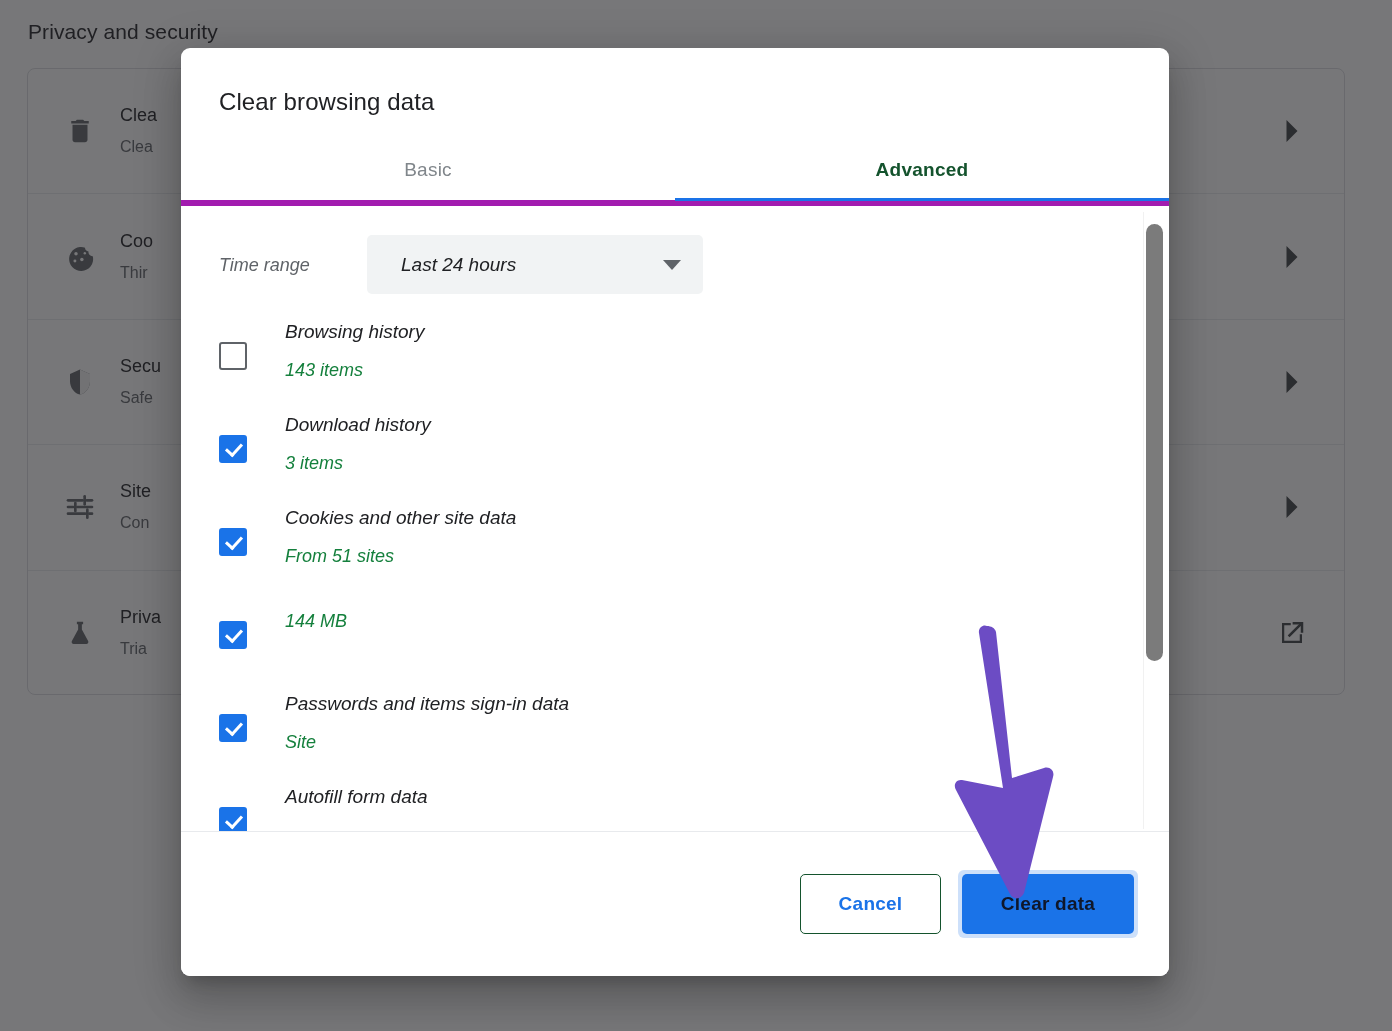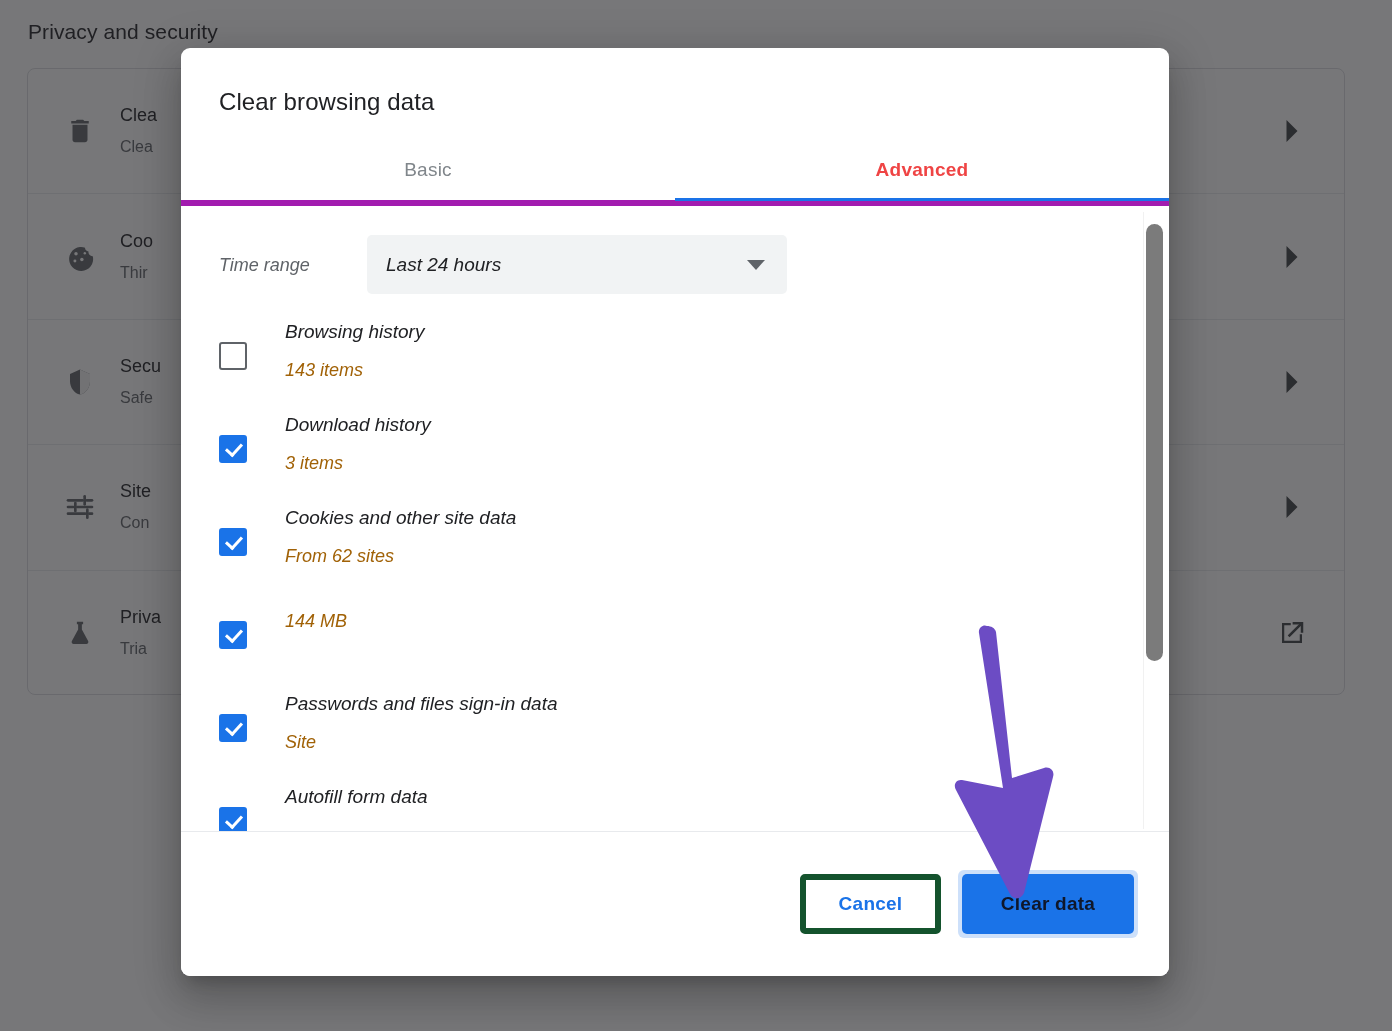--- a/index.html
+++ b/index.html
@@ -136,21 +136,21 @@
     flex: 1 1 50%;
     text-align: center;
     font-size: 19px;
     line-height: 22px;
     padding: 12px 0 19px 0;
     color: #80868b;
     cursor: pointer;
     user-select: none;
     letter-spacing: .25px;
   }
-  .tab.active { color: #ef4444; font-weight: bold; }
+  .tab.active { color: #14532d; font-weight: bold; }
   #tab-indicator {
     position: absolute;
     bottom: -1px;
     left: 50%;
     width: 50%;
     height: 3px;
     background: #1a73e8;
   }
 
   
@@ -175,28 +175,28 @@
     padding: 29px 0 0 38px;
   }
   #timerange-label {
     font-size: 18px;
     color: #5f6368;
     width: 148px;
     min-width: 148px;
     line-height: 24px;
   }
   #timerange-select {
-    width: 420px;
+    width: 336px;
     height: 59px;
     background: #f1f3f4;
     border-radius: 5px;
     display: flex;
     align-items: center;
     justify-content: space-between;
-    padding: 0 22px 0 19px;
+    padding: 0 22px 0 34px;
     box-sizing: border-box;
     cursor: pointer;
   }
   #timerange-value {
     font-size: 19px;
     color: #202124;
     line-height: 24px;
   }
   .caret {
     width: 0;
@@ -250,21 +250,21 @@
     margin-left: 38px;
     padding-top: 5px;
   }
   .cb-label {
     font-size: 19px;
     color: #202124;
     line-height: 28px;
   }
   .cb-sub {
     font-size: 18px;
-    color: #a16207;
+    color: #15803d;
     line-height: 28px;
     margin-top: 10px;
   }
 
   
   #scrollbar-track {
     position: absolute;
     right: 5px;
     top: 6px;
     width: 20px;
@@ -293,21 +293,21 @@
     justify-content: flex-end;
     padding-right: 31px;
     box-sizing: border-box;
     background: #ffffff;
   }
   #btn-cancel {
     height: 60px;
     min-width: 141px;
     padding: 0 24px;
     background: #ffffff;
-    border: 6px solid #14532d;
+    border: 1px solid #14532d;
     border-radius: 5px;
     color: #1a73e8;
     font-size: 19px;
     font-weight: bold;
     font-family: "Liberation Sans", sans-serif;
     cursor: pointer;
     letter-spacing: .25px;
   }
   #btn-clear-wrap {
     margin-left: 17px;
@@ -491,35 +491,35 @@
           <div class="cb-text">
             <div class="cb-label">Download history</div>
             <div class="cb-sub">3 items</div>
           </div>
         </div>
 
         <div class="cb-item">
           <div class="cb-box checked"></div>
           <div class="cb-text">
             <div class="cb-label">Cookies and other site data</div>
-            <div class="cb-sub">From 62 sites</div>
+            <div class="cb-sub">From 51 sites</div>
           </div>
         </div>
 
         <div class="cb-item">
           <div class="cb-box checked"></div>
           <div class="cb-text">
             <div class="cb-sub">144 MB</div>
           </div>
         </div>
 
         <div class="cb-item">
           <div class="cb-box checked"></div>
           <div class="cb-text">
-            <div class="cb-label">Passwords and files sign-in data</div>
+            <div class="cb-label">Passwords and items sign-in data</div>
             <div class="cb-sub">Site</div>
           </div>
         </div>
 
         <div class="cb-item">
           <div class="cb-box checked"></div>
           <div class="cb-text">
             <div class="cb-label">Autofill form data</div>
           </div>
         </div>

